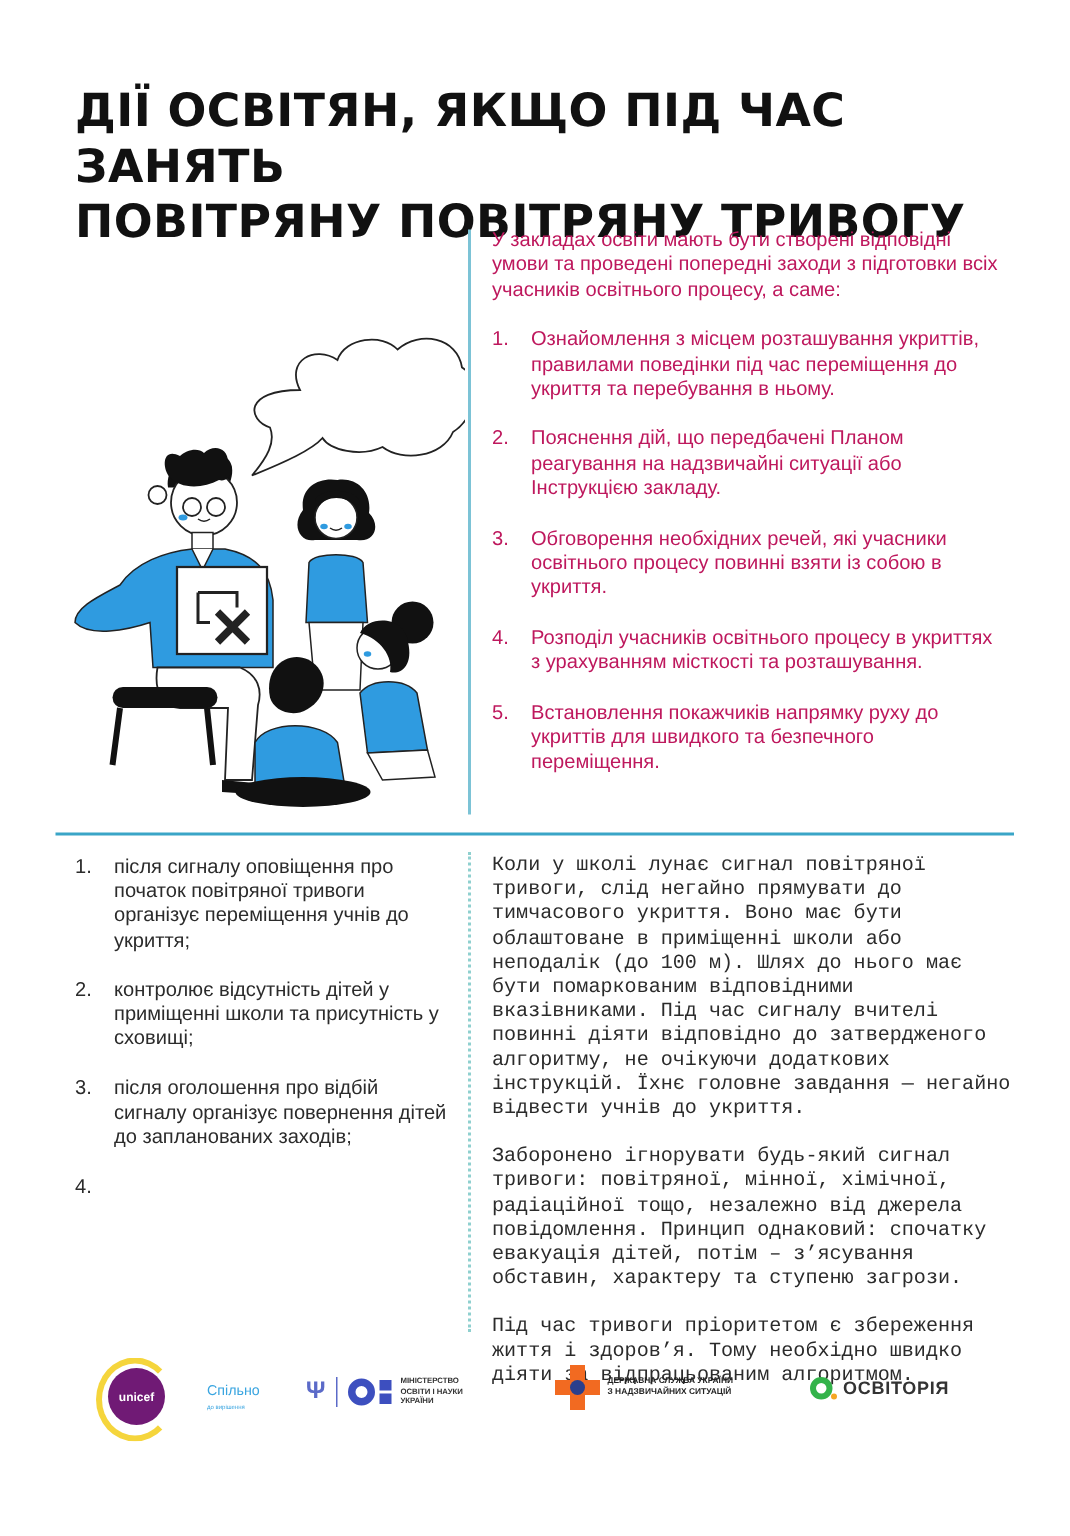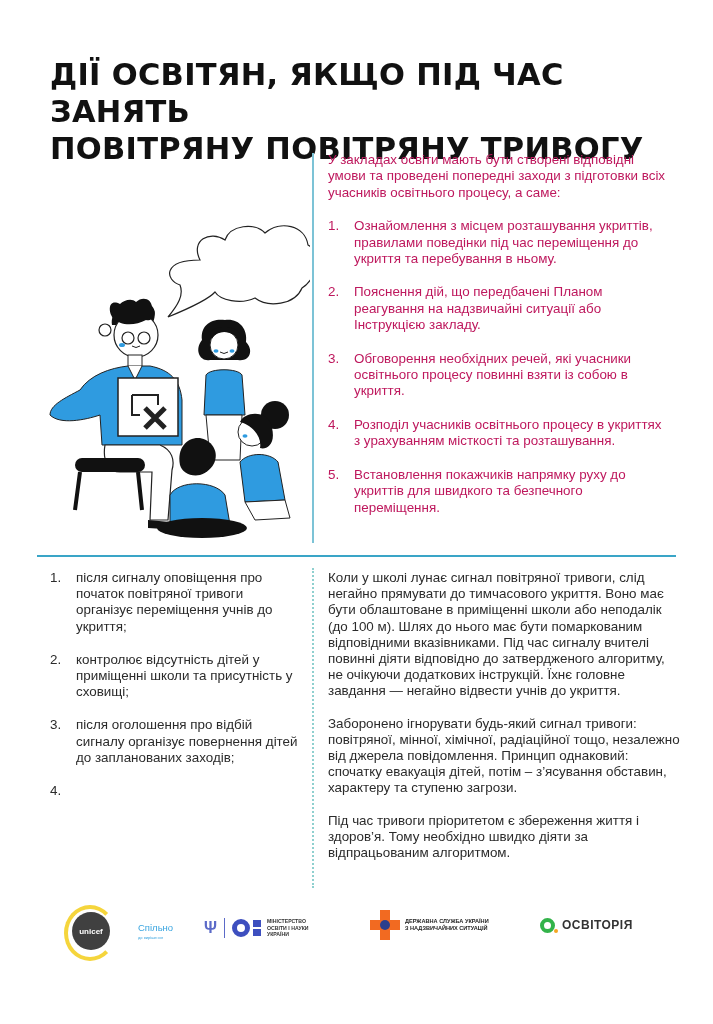--- a/index.html
+++ b/index.html
@@ -44,30 +44,30 @@
     margin-bottom: 17px;
   }
   .left-col ol { list-style: none; }
   .left-col li { display: flex; margin-bottom: 17px; }
   .left-col li .num { width: 26px; flex: none; }
 
   .right-col {
     position: absolute; left: 328px; top: 570px; width: 352px;
     font-size: 13.4px; line-height: 16.2px; color: #2b2b2b;
   }
-  .right-col p { margin-bottom: 16px; }
+  .right-col p { margin-bottom: 16px; font-family: Liberation Mono, monospace; }
 
   .illustration { position: absolute; left: 40px; top: 200px; width: 270px; height: 340px; }
 
   .logos { position: absolute; left: 0; top: 900px; width: 713px; height: 70px; }
   .logo { position: absolute; display: flex; align-items: center; }
   .unicef { left: 68px; top: 8px; }
   .unicef .circle-wrap { position: relative; width: 50px; height: 50px; }
   .unicef .moon { position: absolute; left: -4px; top: -3px; width: 52px; height: 56px; border-radius: 50%; border: 4px solid #f5d53c; border-right-color: transparent; border-top-color: #f5d53c; }
-  .unicef .sun { position: absolute; left: 4px; top: 4px; width: 38px; height: 38px; border-radius: 50%; background: #404040; color: #fff; font-size: 8px; display:flex; align-items:center; justify-content:center; font-weight: bold; }
+  .unicef .sun { position: absolute; left: 4px; top: 4px; width: 38px; height: 38px; border-radius: 50%; background: #701a75; color: #fff; font-size: 8px; display:flex; align-items:center; justify-content:center; font-weight: bold; }
   .unicef .name { margin-left: 20px; color: #3aa5e0; font-size: 9.5px; line-height: 10px; }
   .unicef .name small { display: block; font-size: 4px; color: #3aa5e0; }
 
   .mon { left: 204px; top: 18px; }
   .mon .trident { color: #5b6ac8; font-size: 16px; font-weight: bold; }
   .mon .sep { width: 1px; height: 20px; background: #5b6ac8; margin: 0 7px; }
   .mon .ring { width: 18px; height: 18px; border-radius: 50%; border: 5px solid #3d4fbf; }
   .mon .sq { display: flex; flex-direction: column; margin: 0 6px 0 3px; }
   .mon .sq span { width: 8px; height: 7px; background: #3d4fbf; margin: 1px 0; }
   .mon .txt { font-size: 5.2px; line-height: 6.5px; font-weight: bold; color: #333; }

